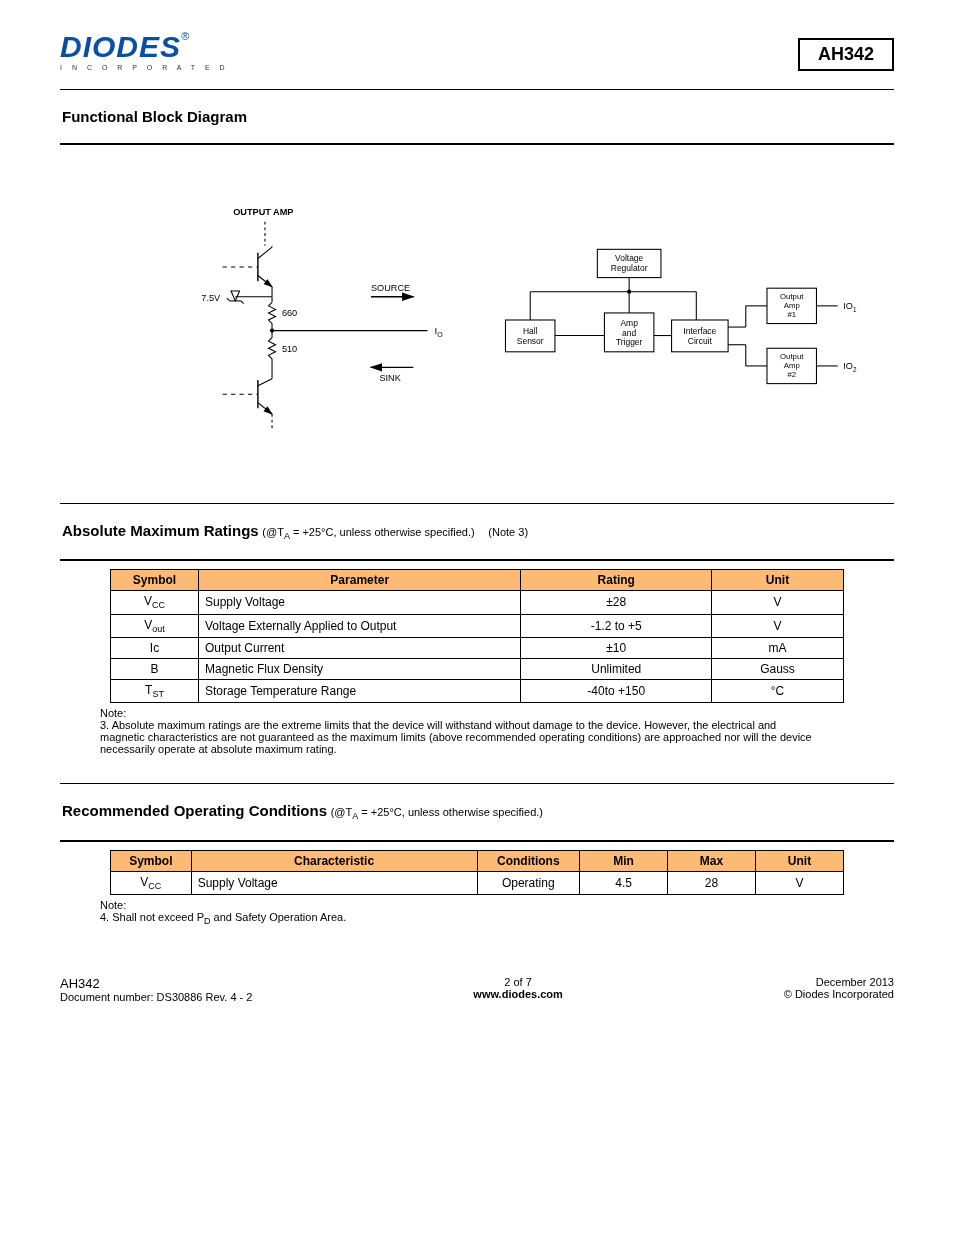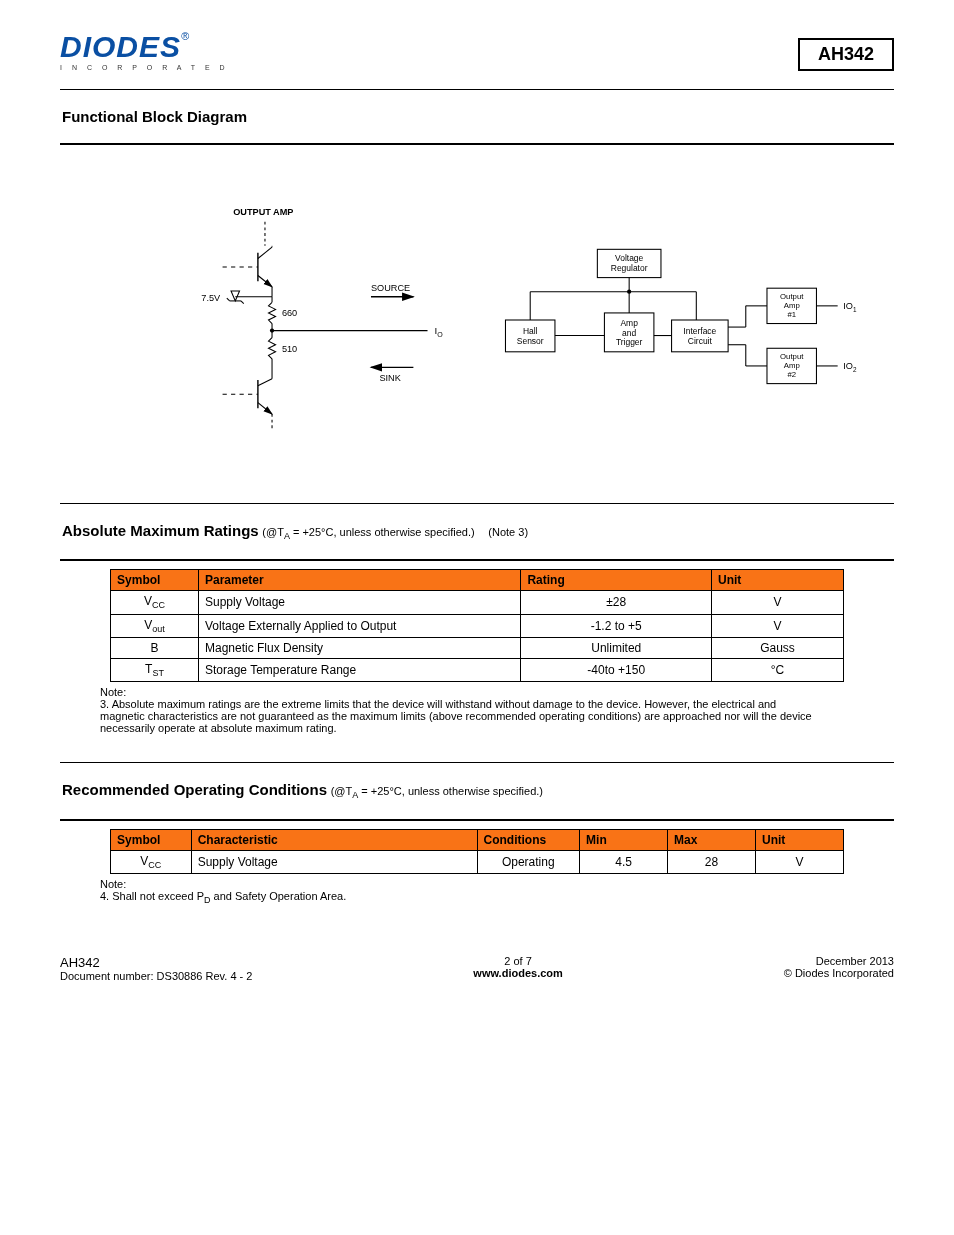--- a/index.html
+++ b/index.html
@@ -18,21 +18,21 @@
   .logo-reg { font-size:11px; font-weight:normal; vertical-align:top;}
   .logo-sub { font-size:7px; letter-spacing:4px; color:#333;}
   .part-box { border:2px solid #000; padding:4px 18px; font-size:18px; font-weight:bold;}
   .section-title { font-size:15px; font-weight:bold; border-bottom:2px solid #000; border-top:1px solid #000; padding:18px 2px; margin-top:18px;}
   .diagram-wrap { display:flex; flex-direction:row; align-items:center; margin:10px 0 18px;}
   .subhead { font-size:13px;}
   .subhead .cond { font-weight:normal; font-size:11px;}
   .note-ref { font-weight:normal; font-size:11px; margin-left:10px;}
   table.data { border-collapse:collapse; width:88%; margin:8px auto 4px;}
   table.data th, table.data td { border:1px solid #000; padding:3px 6px; font-size:12px;}
-  table.data th { font-weight:bold; text-align:left; background:#f97316;}
+  table.data th { font-weight:bold; text-align:center; background:#fdba74;}
   table.data td.center { text-align:center;}
   table.data td.sym { text-align:center;}
   .note-row { font-size:11px; margin:4px 40px 0;}
   .note-label { display:inline-block; width:48px; vertical-align:top;}
   .note-body { display:inline-block; width:720px;}
   sub { font-size:9px;}
   .footer { display:flex; justify-content:space-between; font-size:11px; margin-top:50px;}
   .footer .center { text-align:center;}
   .diagram-svg { border:0; }
   .blk-label { font-size:12px; }
@@ -178,20 +178,26 @@
         <td class="center">±28</td>
         <td class="center">V</td>
       </tr>
       <tr>
         <td class="sym">V<sub>out</sub></td>
         <td>Voltage Externally Applied to Output</td>
         <td class="center">-1.2 to +5</td>
         <td class="center">V</td>
       </tr>
       <tr>
+        <td class="sym">Ic</td>
+        <td>Output Current</td>
+        <td class="center">±10</td>
+        <td class="center">mA</td>
+      </tr>
+      <tr>
         <td class="sym">B</td>
         <td>Magnetic Flux Density</td>
         <td class="center">Unlimited</td>
         <td class="center">Gauss</td>
       </tr>
       <tr>
         <td class="sym">T<sub>ST</sub></td>
         <td>Storage Temperature Range</td>
         <td class="center">-40to +150</td>
         <td class="center">°C</td>

